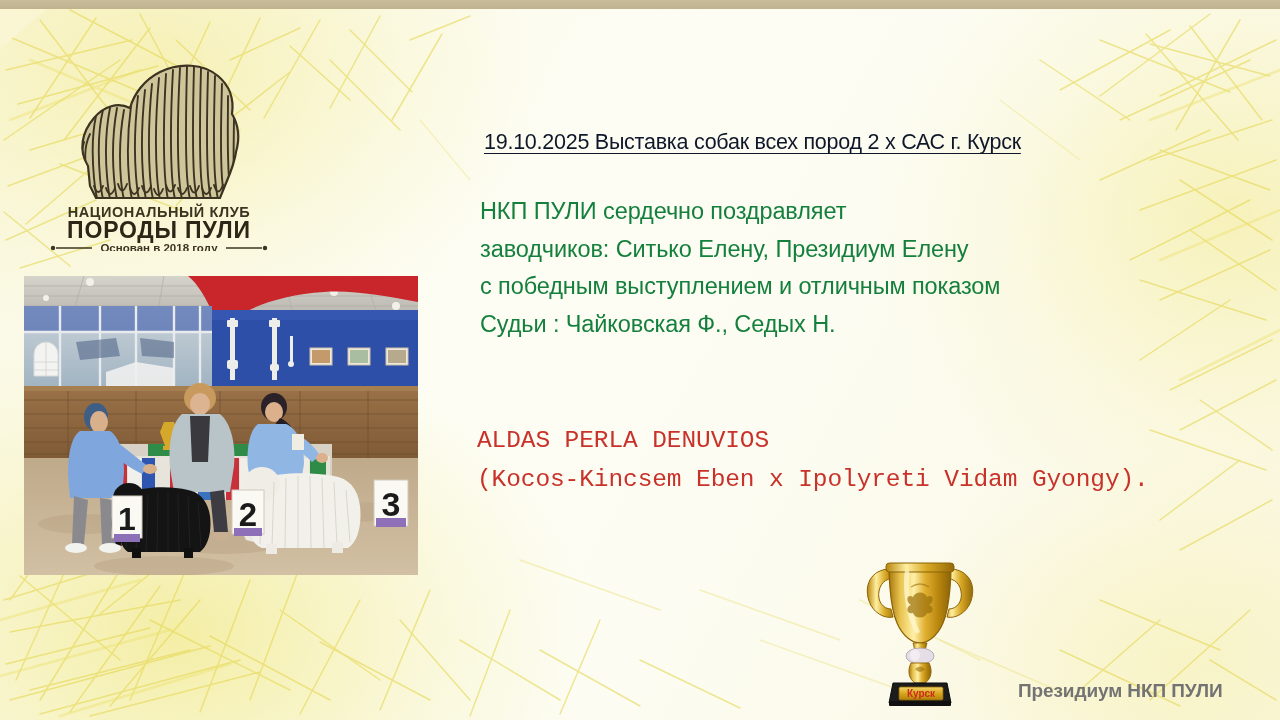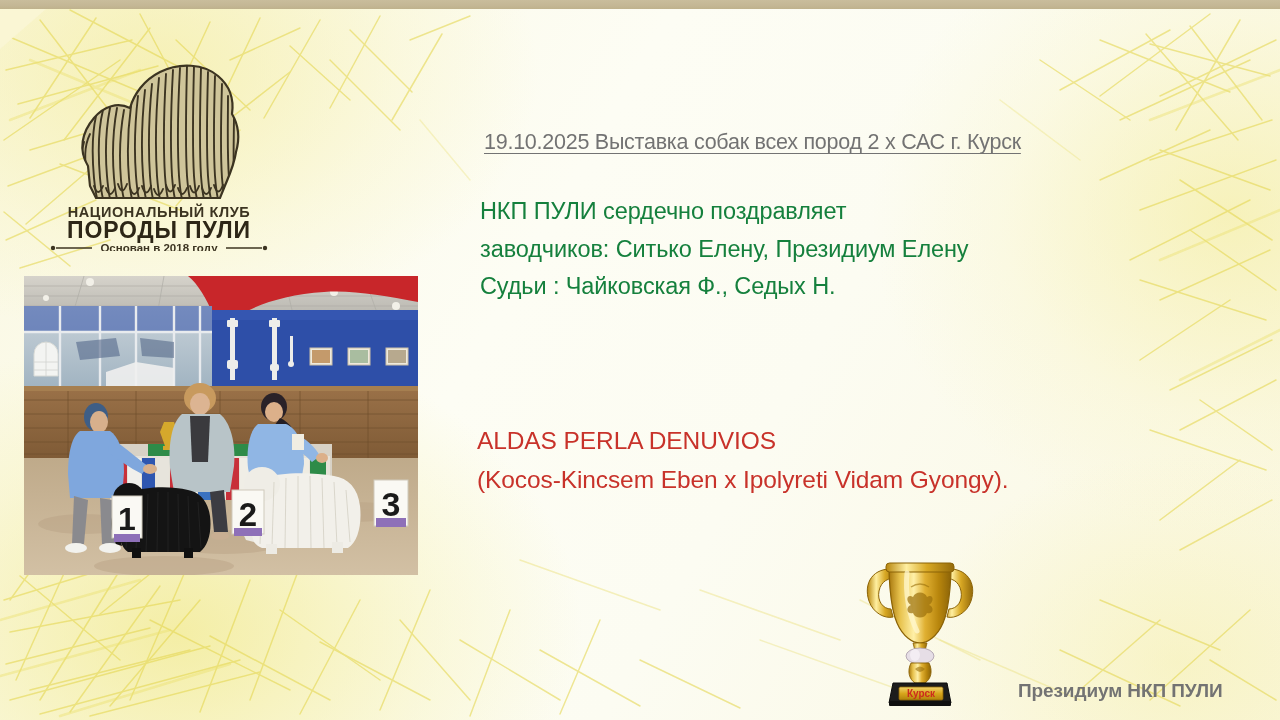--- a/index.html
+++ b/index.html
@@ -73,21 +73,21 @@
   }
   .photo svg { display: block; width: 100%; height: 100%; }
 
   
   .headline {
     position: absolute;
     left: 484px;
     top: 130px;
     font-size: 21.5px;
     letter-spacing: -0.25px;
-    color: #737373;
+    color: #0f172a;
     text-decoration: underline;
     text-underline-offset: 4px;
     text-decoration-thickness: 1.4px;
     white-space: nowrap;
   }
 
   .body-block {
     position: absolute;
     left: 480px;
     top: 193px;
@@ -100,20 +100,21 @@
 
   .red-block {
     position: absolute;
     left: 477px;
     top: 421px;
     font-size: 24.5px;
     line-height: 39px;
     color: #C8322A;
     letter-spacing: -0.1px;
     white-space: nowrap;
+    font-family: Liberation Mono, monospace;
   }
 
   .footer {
     position: absolute;
     left: 1018px;
     top: 680px;
     font-size: 19px;
     font-weight: bold;
     color: #737373;
     letter-spacing: -0.1px;
@@ -568,20 +569,21 @@
         <rect x="352" y="242" width="30" height="9" fill="#8E70B8"></rect>
       </g>
     </svg>
   </div>
 
   <div class="headline">19.10.2025 Выставка собак всех пород 2 х САС  г. Курск</div>
 
   <div class="body-block">
     <div>НКП ПУЛИ сердечно поздравляет</div>
     <div>заводчиков: Ситько Елену, Президиум Елену</div>
+    <div>с победным выступлением и отличным показом</div>
     <div>Судьи : Чайковская Ф., Седых Н.</div>
   </div>
 
   <div class="red-block">
     <div>ALDAS PERLA DENUVIOS</div>
     <div>(Kocos-Kincsem Eben x Ipolyreti Vidam Gyongy).</div>
   </div>
 
   <div class="trophy">
     <svg viewBox="0 0 130 163" xmlns="http://www.w3.org/2000/svg">

